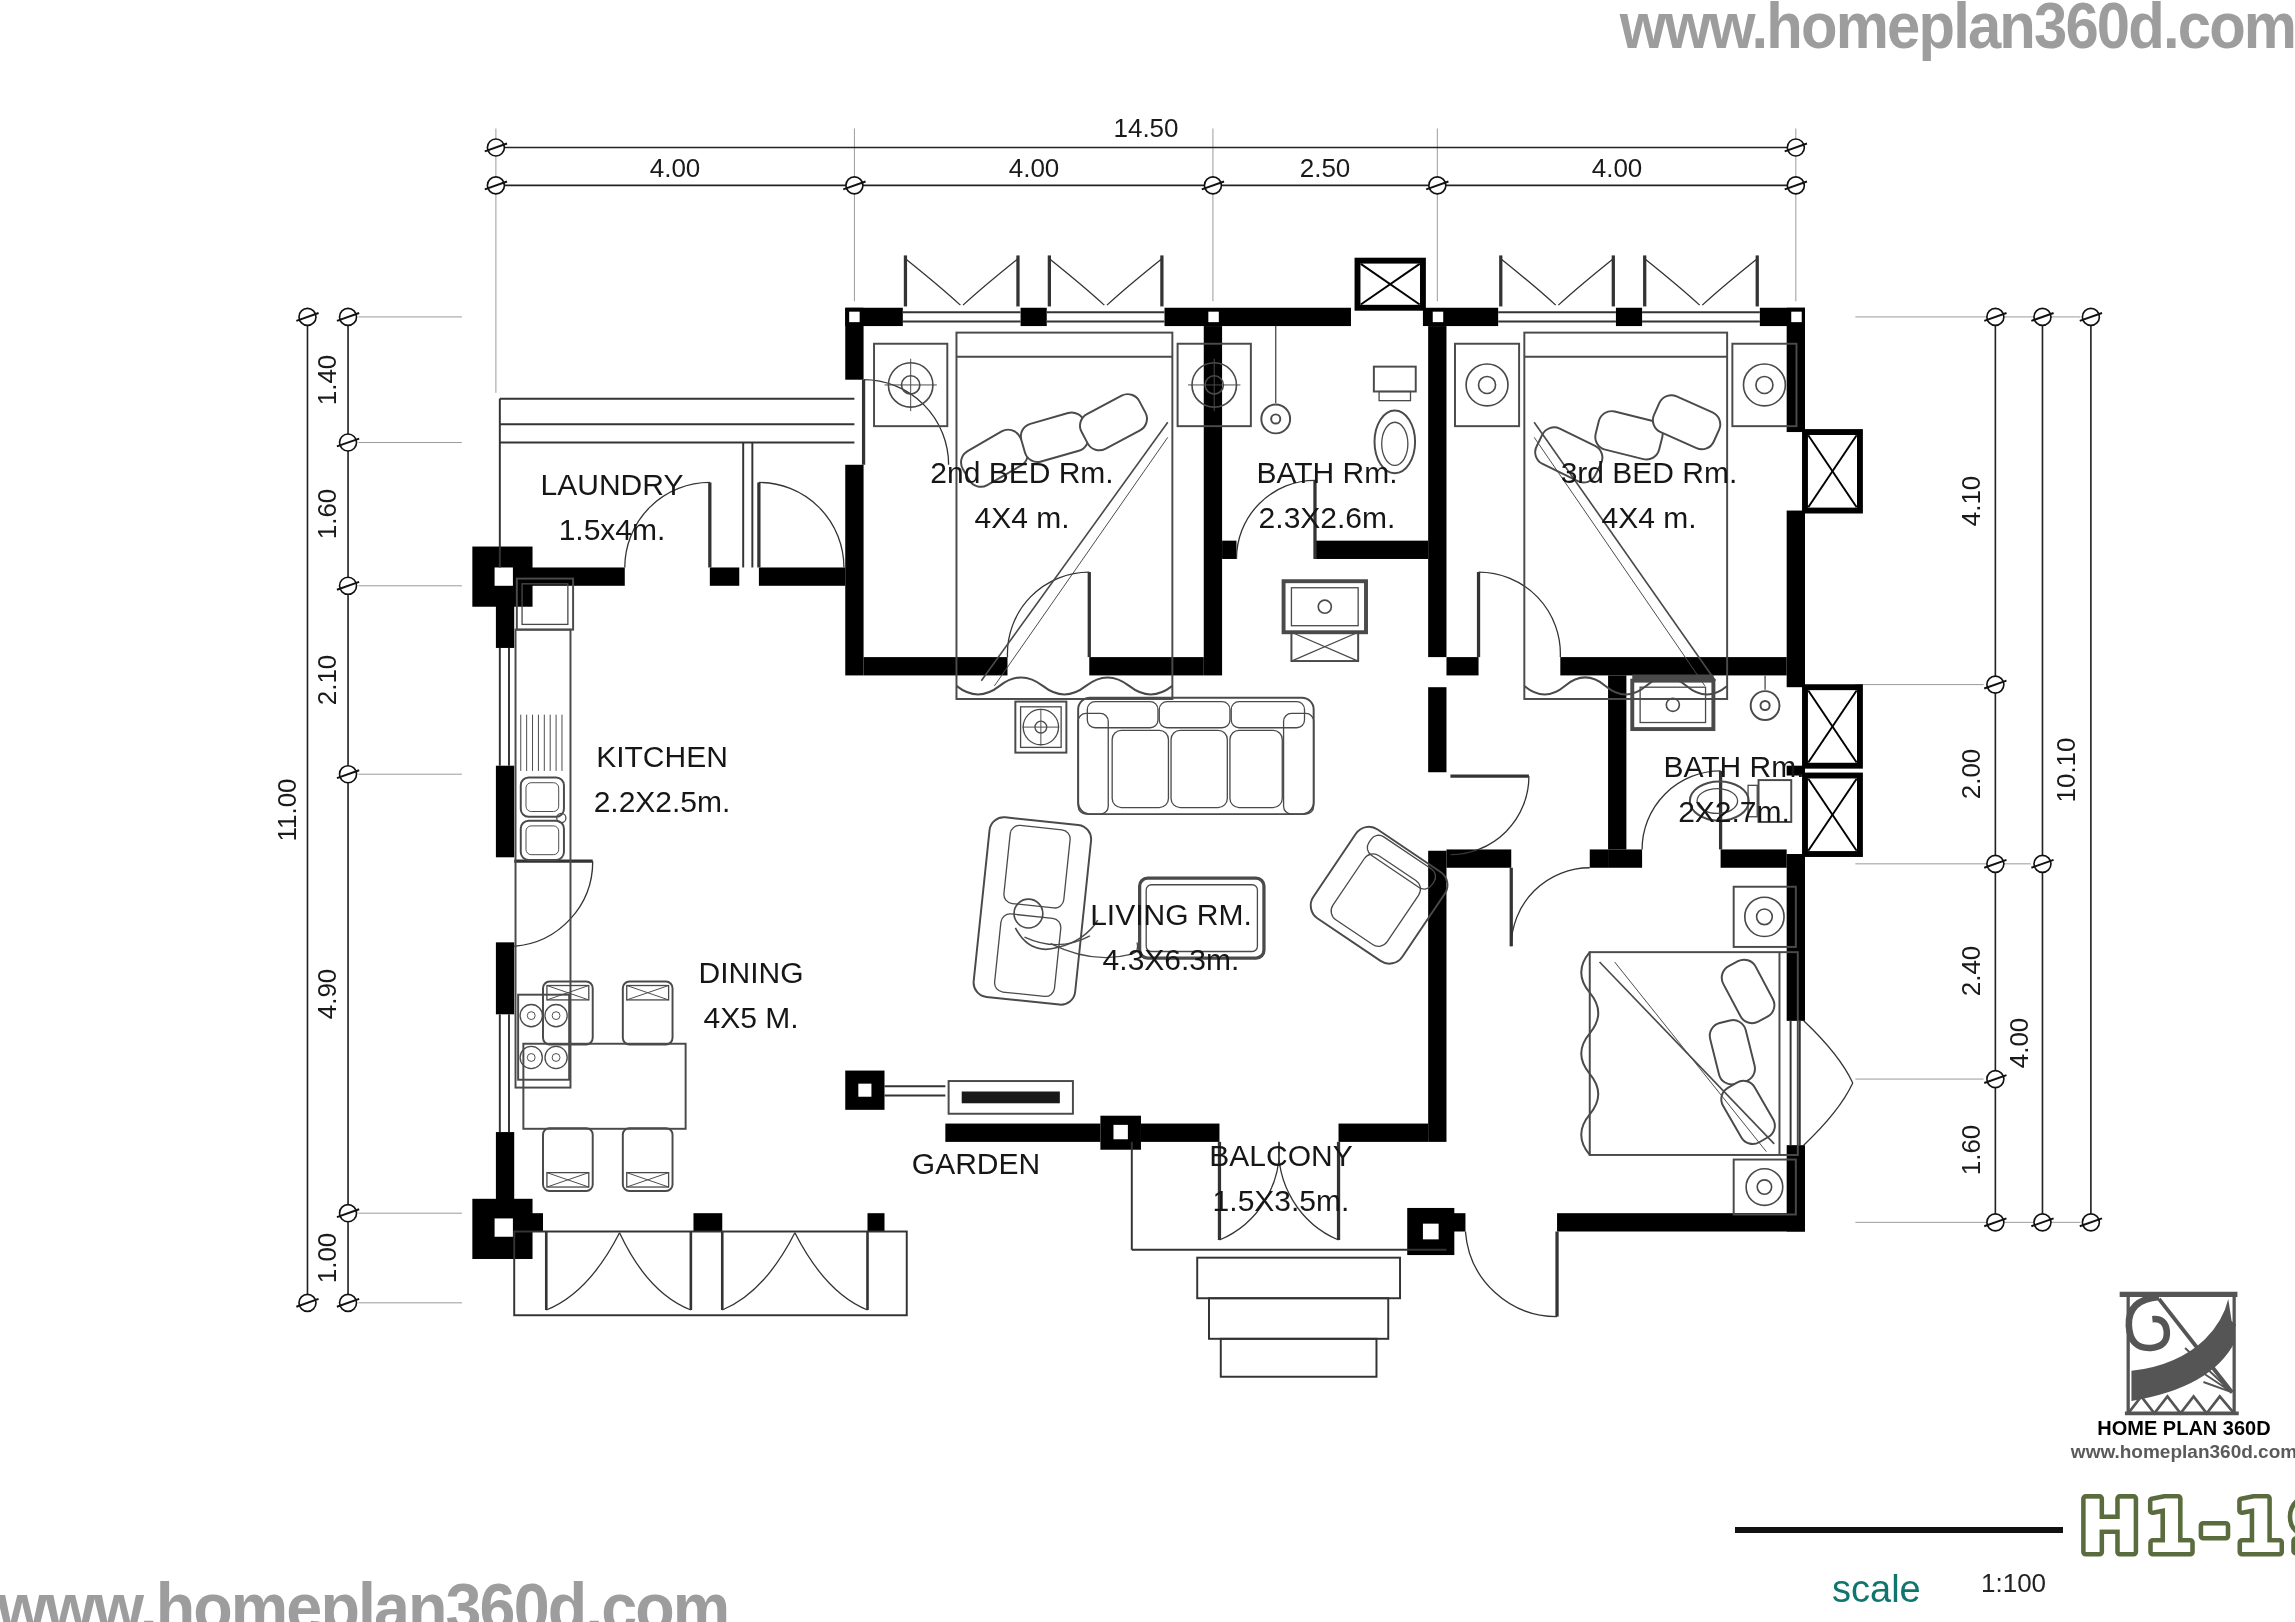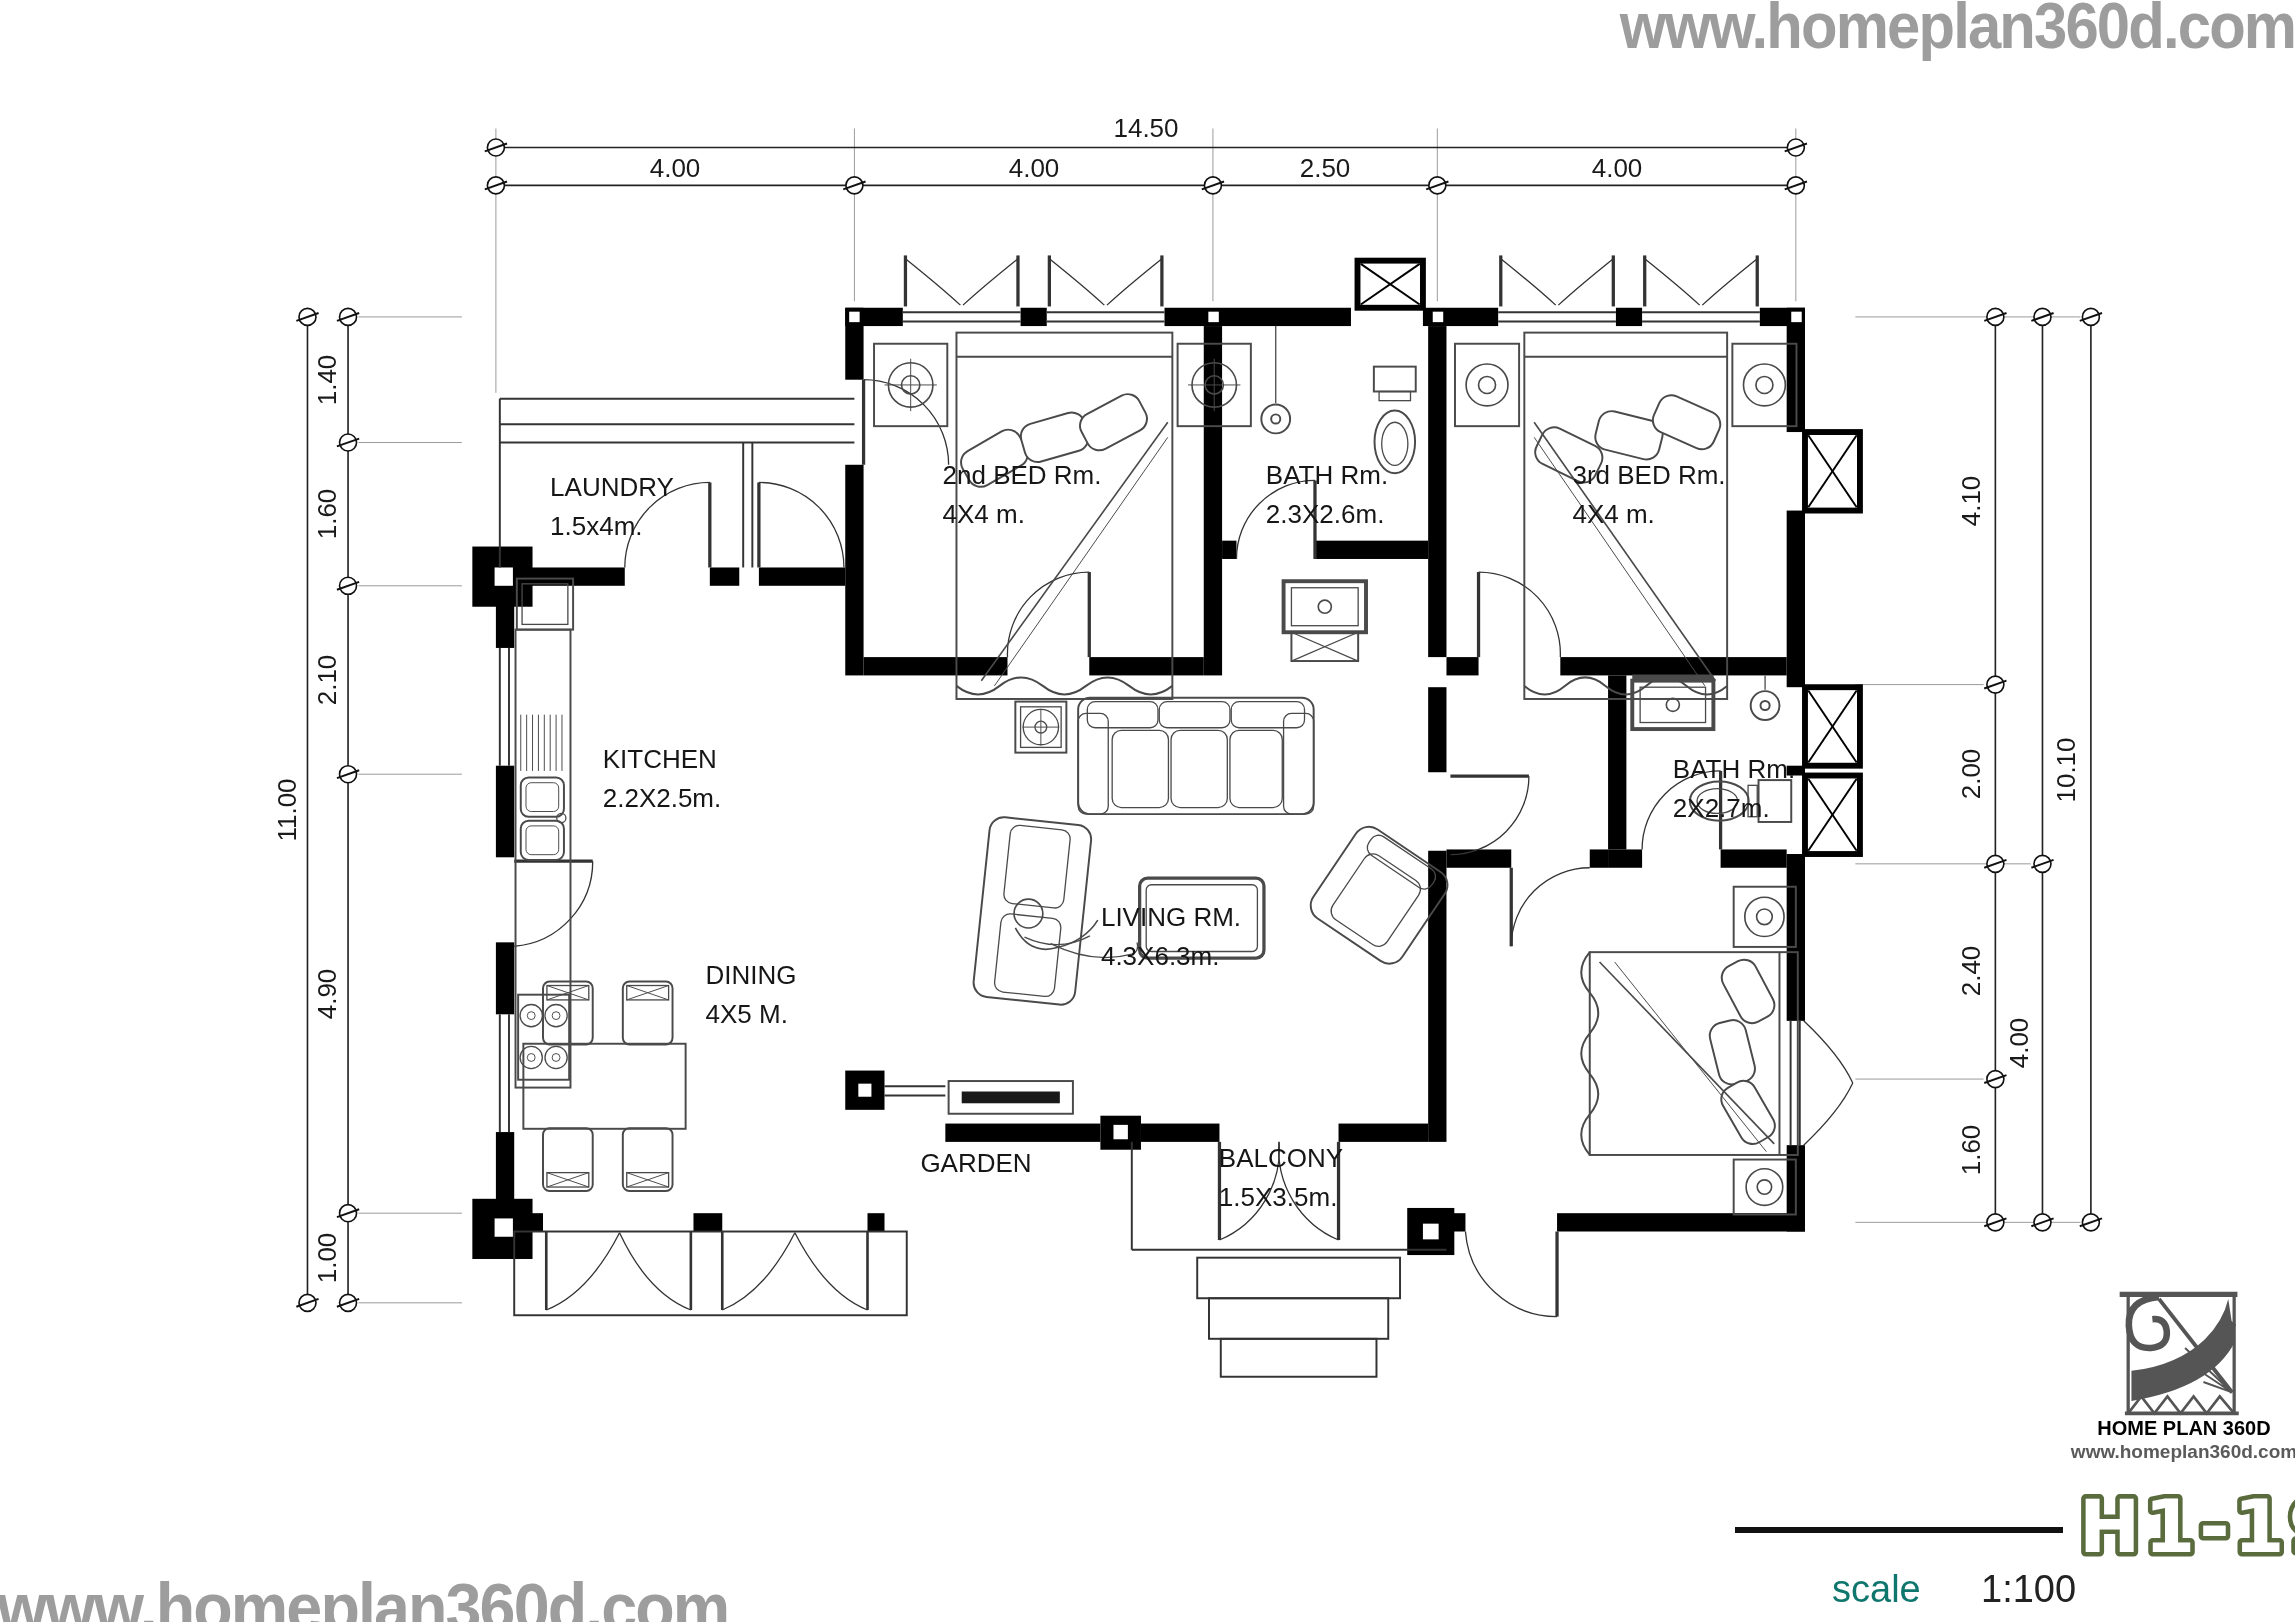--- a/index.html
+++ b/index.html
@@ -1,29 +1,29 @@
 <!DOCTYPE html>
 <html style="font-size:10.5px"><head>
 <meta charset="utf-8">
 <style>
   html,body{margin:0;padding:0;background:#fff;}
   .canvas{position:relative;width:2295px;height:1623px;background:#ffffff;overflow:hidden;
           font-family:"Liberation Sans",sans-serif;color:#111;}
   svg{position:absolute;left:0;top:0;}
-  .lbl{position:absolute;transform:translate(-50%,-50%);text-align:left;
-       font-size:26px;line-height:1.5;color:#161616;white-space:nowrap;}
+  .lbl{position:absolute;transform:translate(-50%,-50%);text-align:center;
+       font-size:30px;line-height:1.5;color:#161616;white-space:nowrap;}
   .dim{position:absolute;transform:translate(-50%,-50%);font-size:26px;color:#1a1a1a;white-space:nowrap;}
   .dim.v{transform:translate(-50%,-50%) rotate(-90deg);}
   .wm{position:absolute;font-weight:bold;color:#9d9d9d;white-space:nowrap;}
   .wm.top{top:-11.8px;right:0;font-size:65px;letter-spacing:-2px;transform:scaleX(.92);transform-origin:right top;}
   .wm.bottom{top:1568px;left:-2.6px;font-size:68px;letter-spacing:-2px;transform:scaleX(.95);transform-origin:left top;}
   .title{position:absolute;left:1735px;top:1413px;font-size:63px;letter-spacing:1.3px;color:#141414;}
   .title-rule{position:absolute;left:1735px;top:1527px;width:328px;height:5.9px;background:#111;}
   .scale-lbl{position:absolute;left:1832px;top:1568px;font-size:38px;color:#0f766e;}
-  .scale-val{position:absolute;left:1981px;top:1568px;font-size:38px;color:#222;}
+  .scale-val{position:absolute;left:1981px;top:1568px;font-size:26px;color:#222;}
   .logo-name{position:absolute;left:2184px;top:1417px;transform:translateX(-50%);font-size:20px;font-weight:bold;color:#000000;white-space:nowrap;}
   .logo-site{position:absolute;left:2184px;top:1441px;transform:translateX(-50%);font-size:19px;font-weight:bold;color:#5a5a5a;white-space:nowrap;}
 </style>
 </head>
 <body>
 
 <div class="canvas">
 
 <svg width="2295" height="1623" viewBox="0 0 3508 2480">
   <defs>

